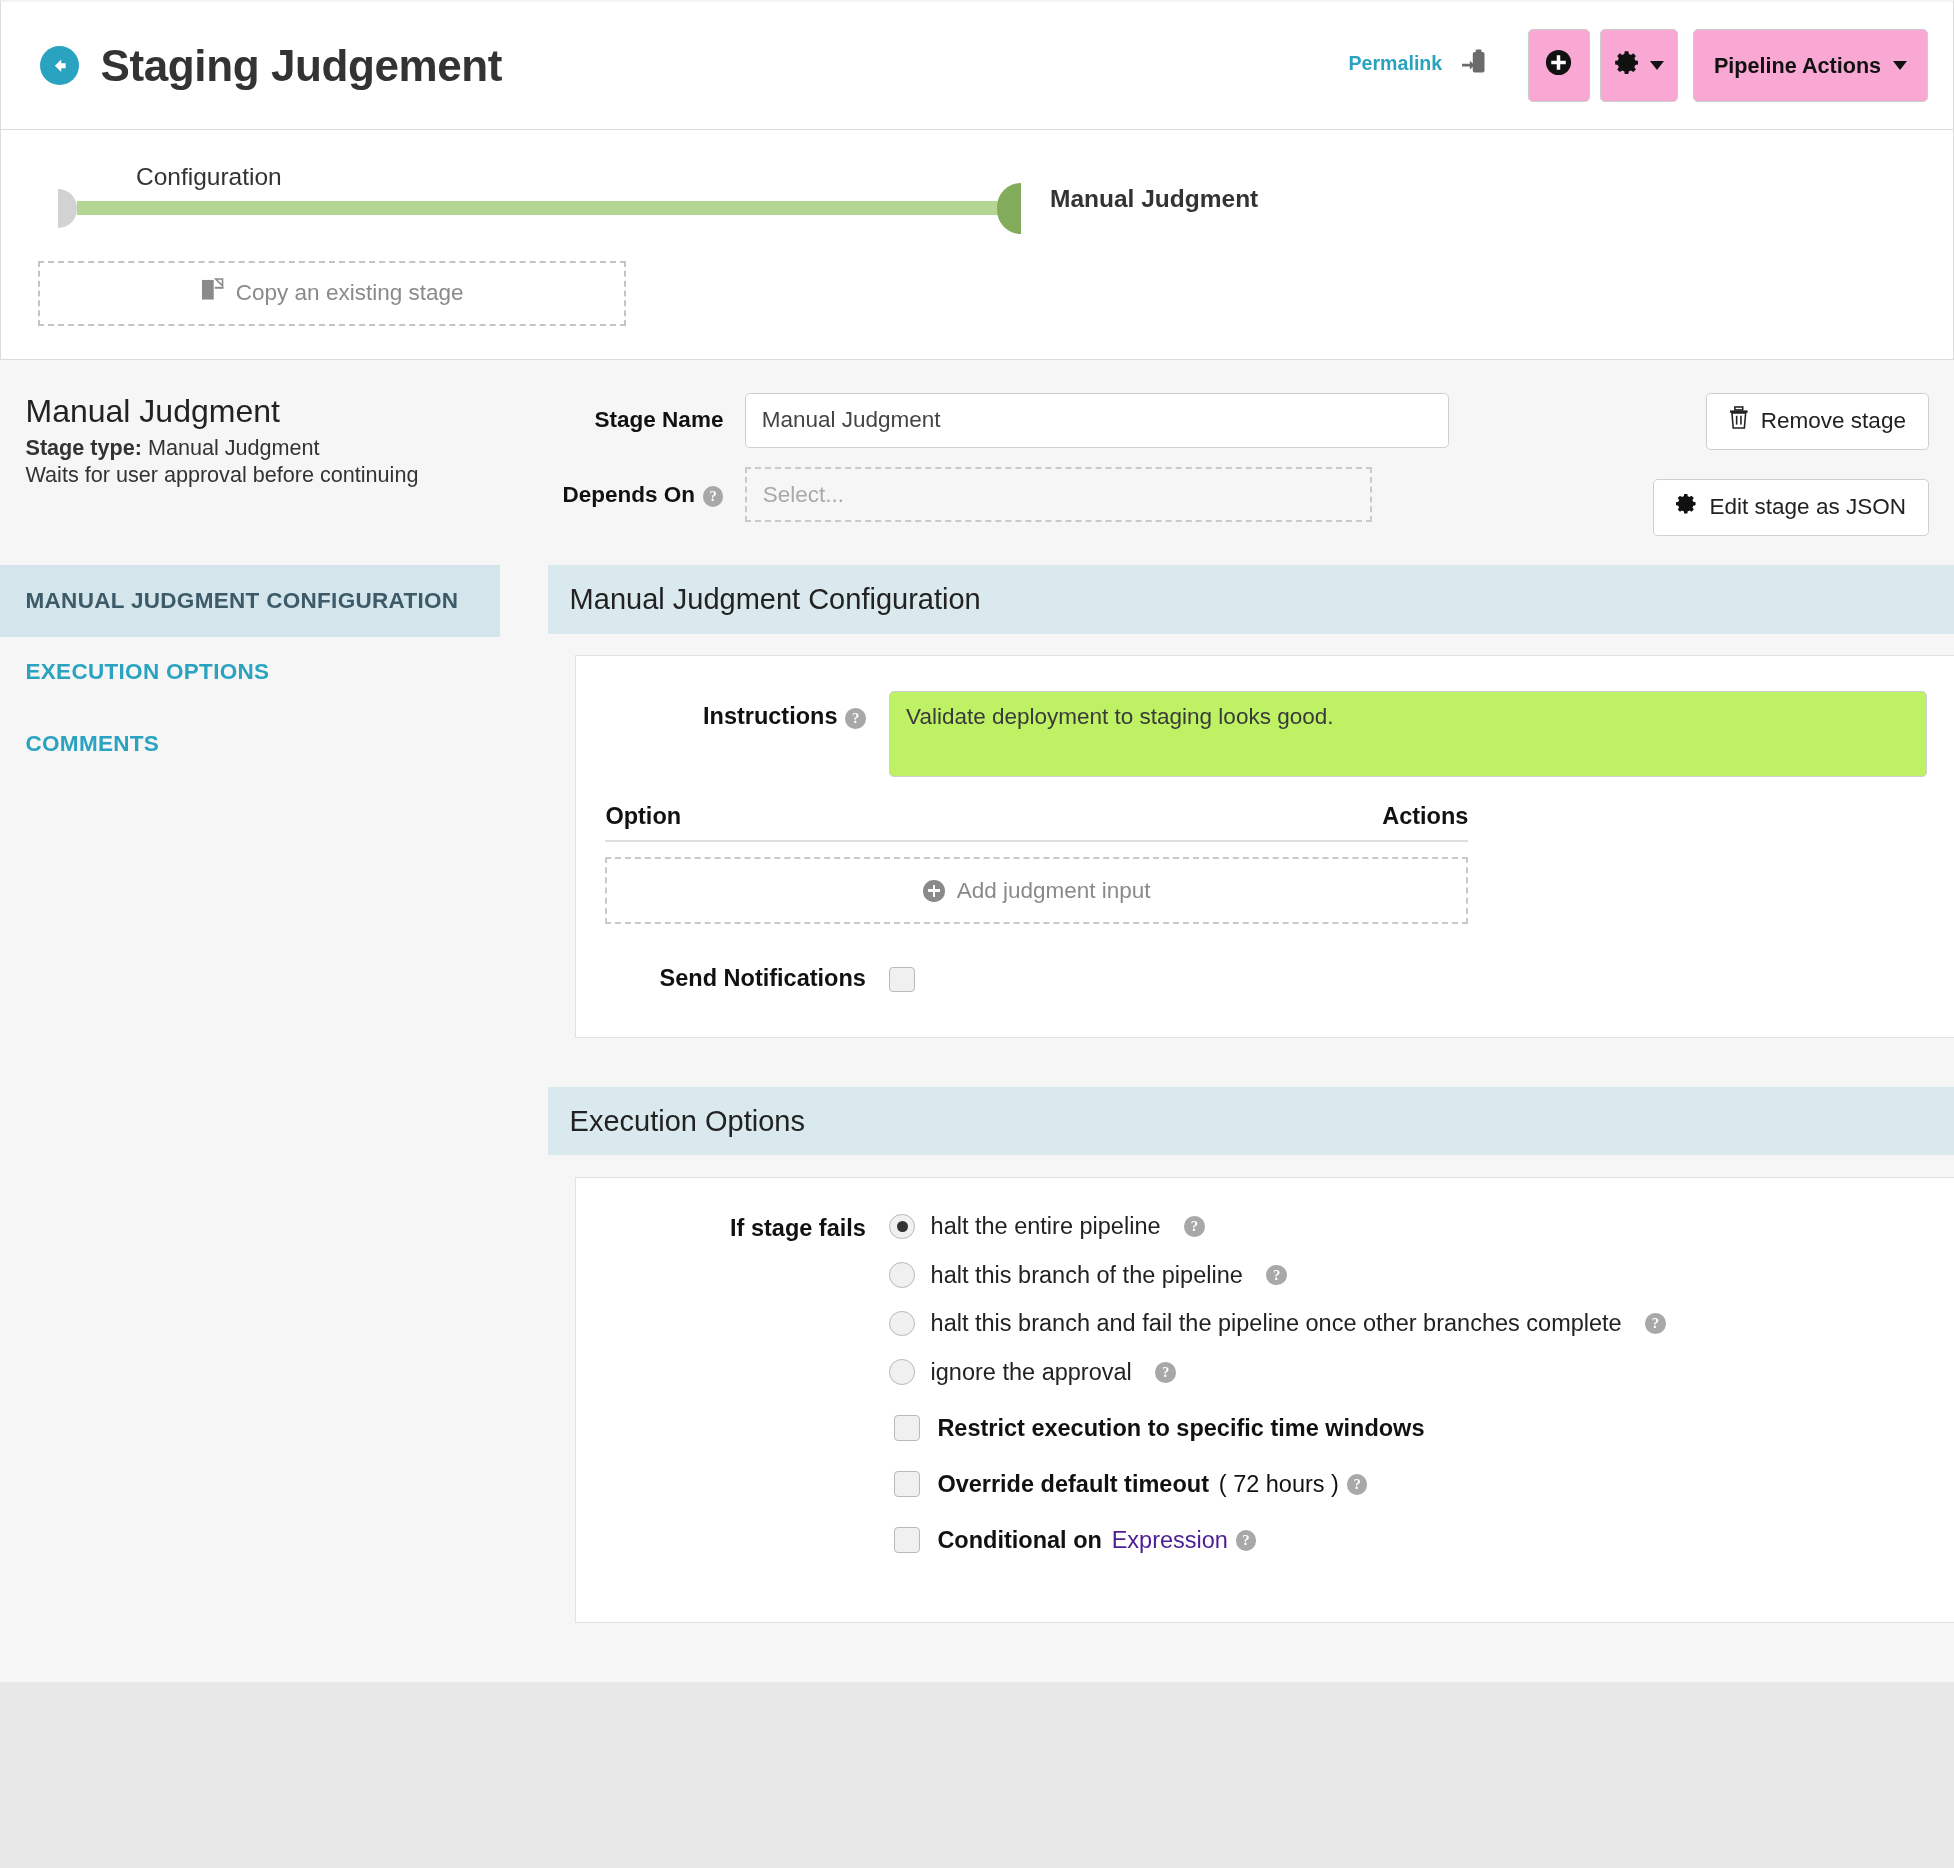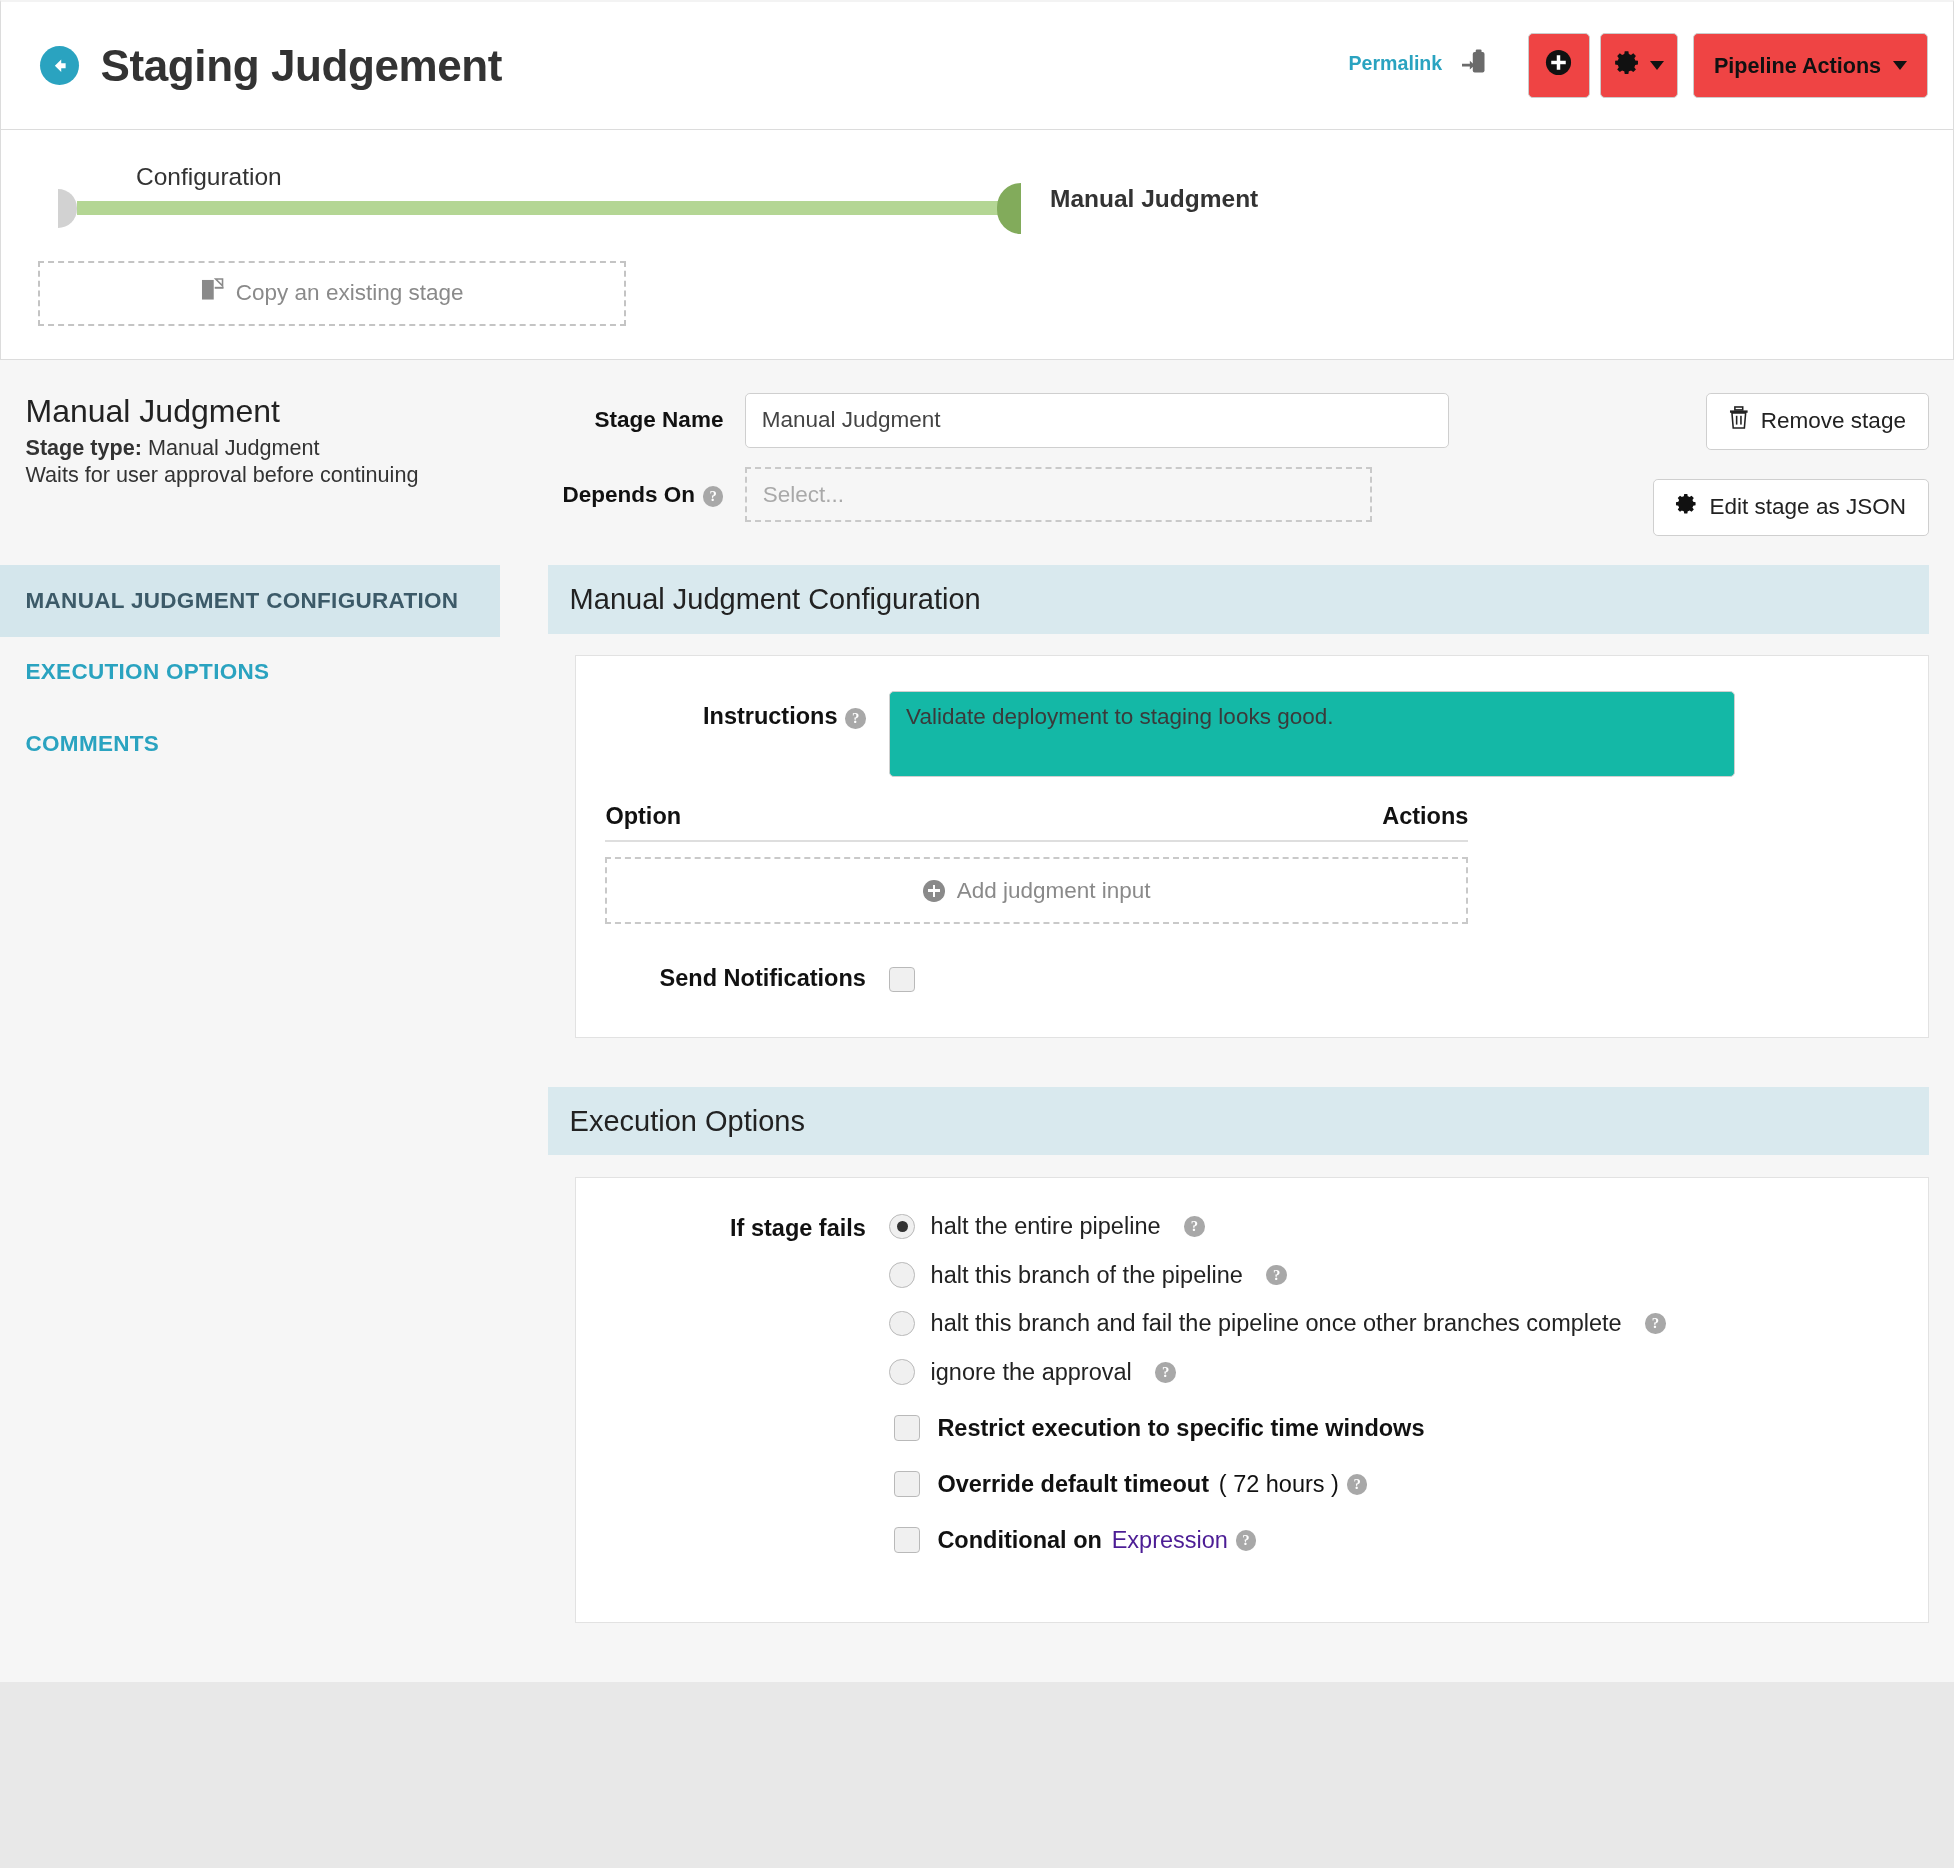--- a/index.html
+++ b/index.html
@@ -45,23 +45,23 @@
     color: #2aa3c0;
     font-size: 19.6px;
     font-weight: bold;
     text-decoration: none;
     cursor: pointer;
     white-space: nowrap;
   }
   .permalink-icon { margin-left: 13.7px; vertical-align: middle; display: inline-block; }
   .btn-box {
     border: 1px solid #cccccc;
-    background: #ef4444;
+    background: #f9a8d4;
     border-radius: 4.9px;
-    height: 65px;
+    height: 73px;
     display: flex;
     align-items: center;
     justify-content: center;
     cursor: pointer;
     color: #111;
   }
   .btn-icon-only { width: 62px; margin-left: 41px; }
   .btn-gear { width: 78px; margin-left: 9.8px; gap: 8.8px; }
   .btn-pipeline-actions {
     padding: 0 19.6px; margin-left: 15.7px;
@@ -255,23 +255,23 @@
   .section-gap { height: 49px; }
 
   .cfg-row { display: flex; margin-bottom: 5.9px; }
   .cfg-label {
     width: 284px; text-align: right; padding-right: 23.5px;
     font-weight: bold; font-size: 23.5px; color: #111;
     white-space: nowrap; padding-top: 11.8px;
   }
   .cfg-field { flex: 1 1 auto; }
   .textarea-box {
-    width: 846px; height: 86px;
+    width: 1038px; height: 86px;
     border: 1px solid #cfcfcf; border-radius: 4.9px;
-    background: #14b8a6; padding: 11.8px 15.7px;
+    background: #bef264; padding: 11.8px 15.7px;
     font-size: 22.5px; color: #3a3a3a;
     position: relative; resize: none;
     font-family: "Liberation Sans", sans-serif;
   }
   .table-head {
     display: flex; align-items: flex-end;
     border-bottom: 2.9px solid #dedede;
     padding-bottom: 9.8px;
     width: 863px;
   }

